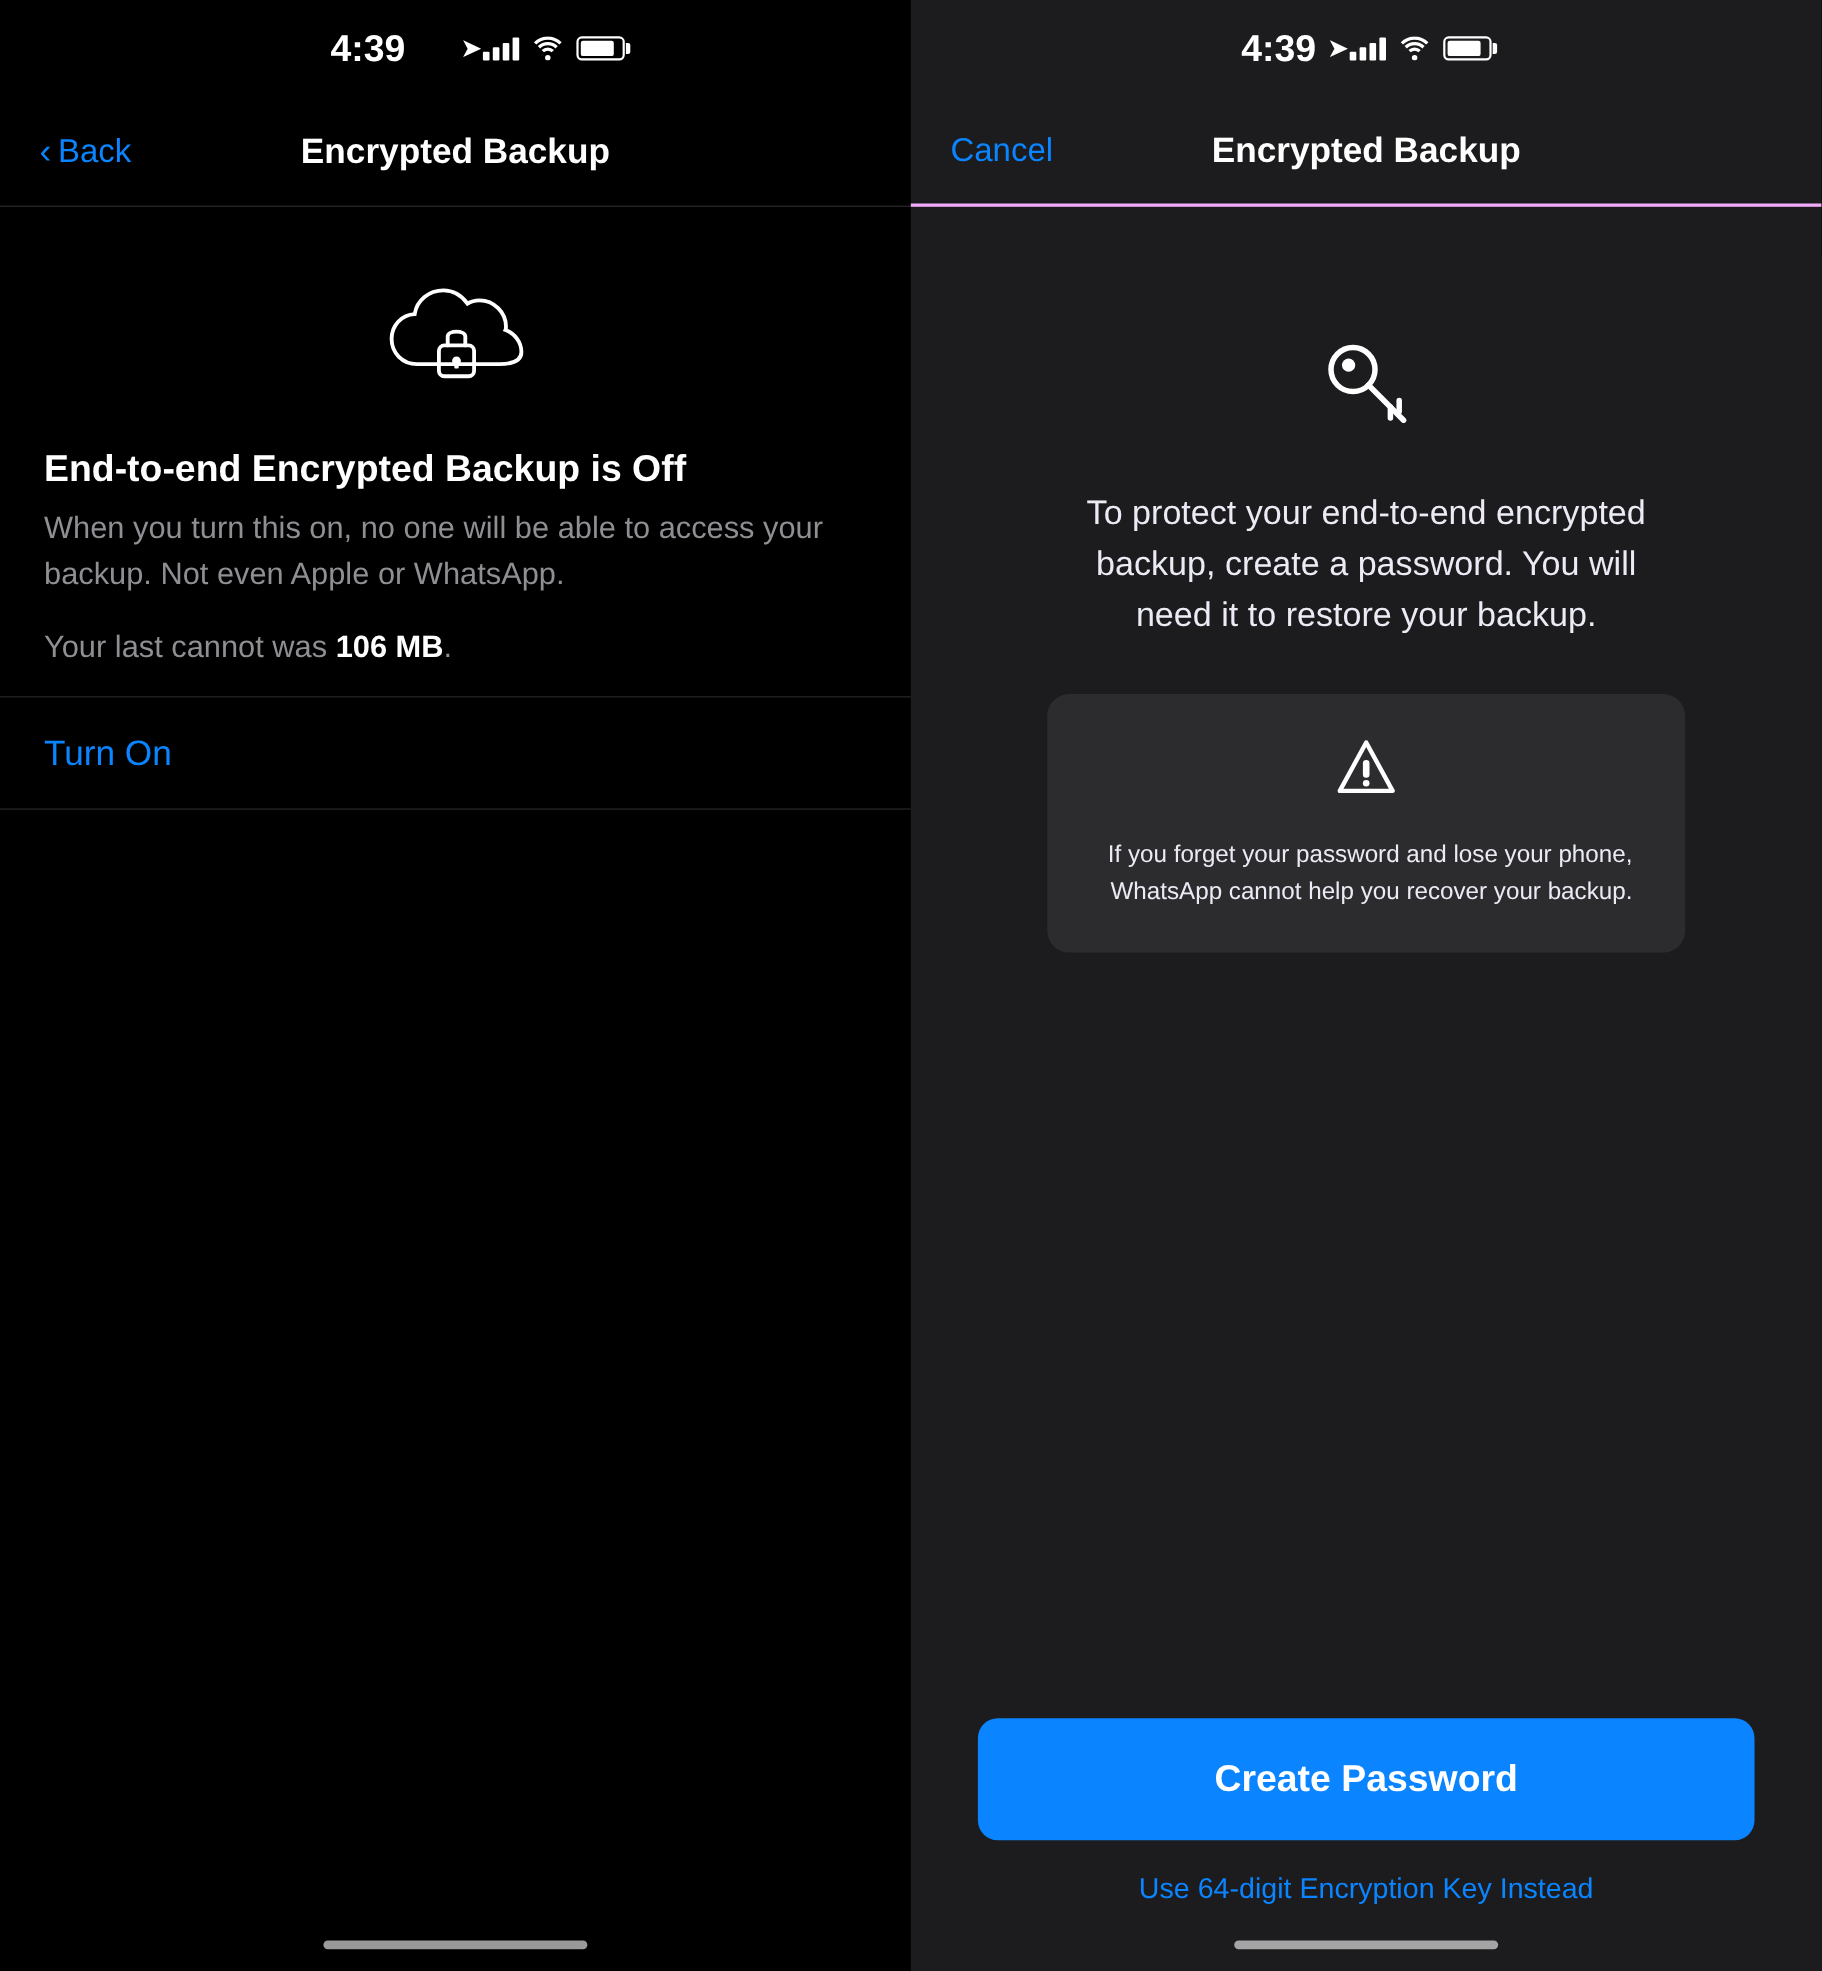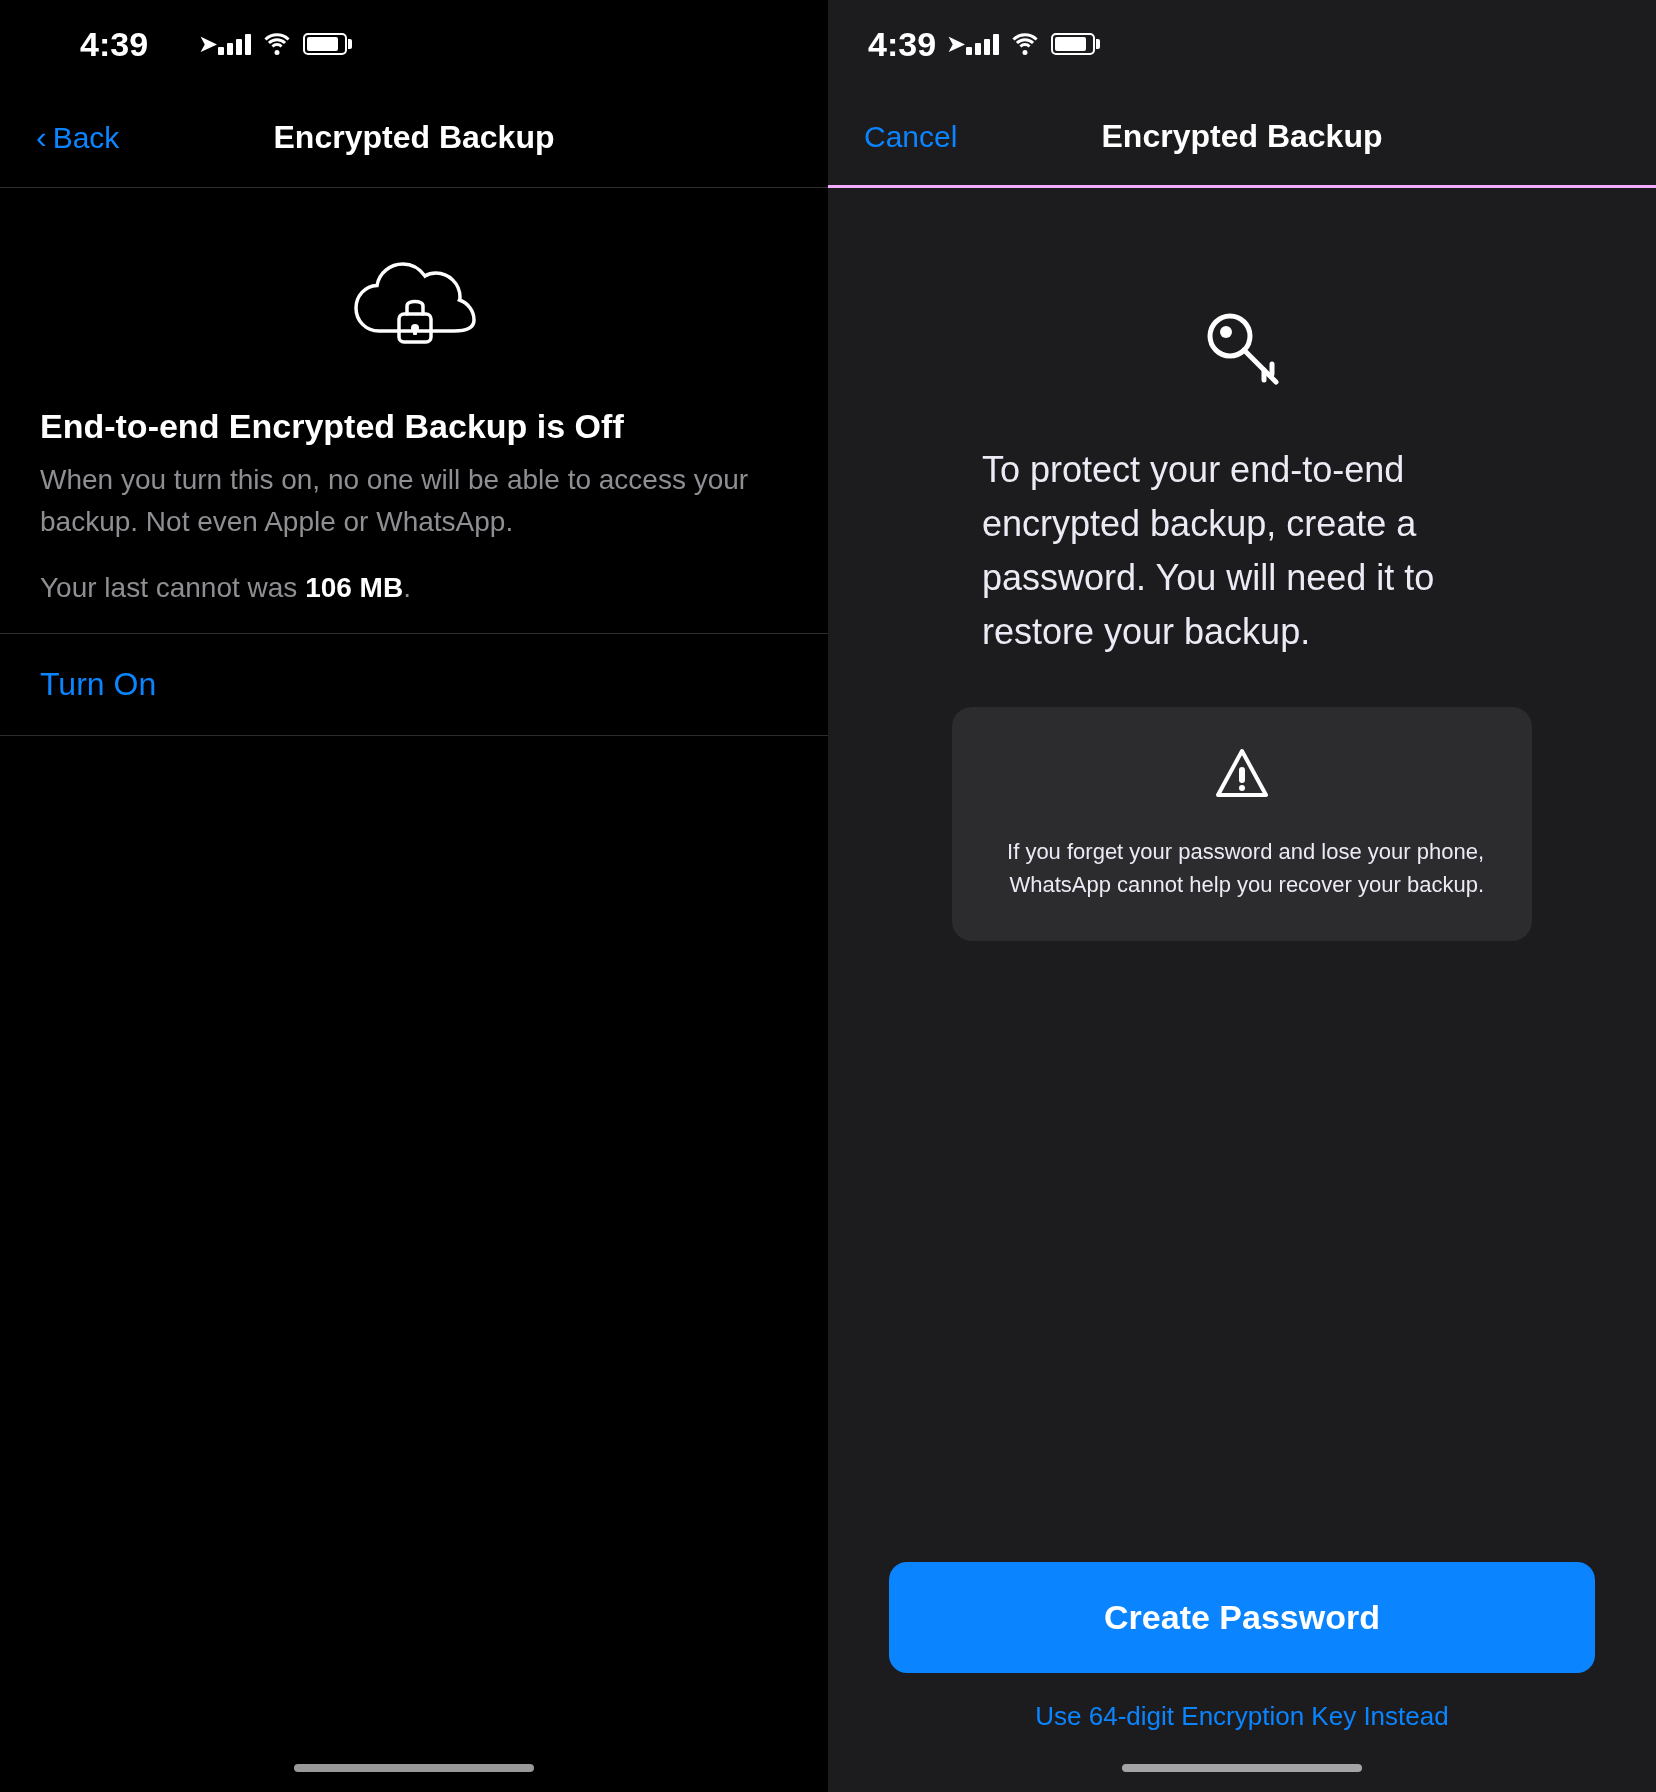--- a/index.html
+++ b/index.html
@@ -30,21 +30,21 @@
       display: flex;
       flex-direction: column;
       position: relative;
     }
 
     
     .status-bar {
       height: 88px;
       display: flex;
       align-items: center;
-      justify-content: flex-start;
+      justify-content: center;
       padding: 0 40px;
       flex-shrink: 0;
     }
 
     .status-icons {
       display: flex;
       align-items: center;
       gap: 12px;
     }
 
@@ -227,22 +227,23 @@
       padding: 60px 60px 0;
     }
 
     .key-icon {
       font-size: 80px;
       margin-bottom: 36px;
       margin-top: 60px;
     }
 
     .protect-text {
-      font-size: 36px;
+      font-size: 31px;
       color: #ebebf5;
+      text-align: center;
       line-height: 1.5;
       margin-bottom: 48px;
       max-width: 520px;
     }
 
     .warning-box {
       background: #2c2c2e;
       border-radius: 20px;
       padding: 40px 48px;
       display: flex;

